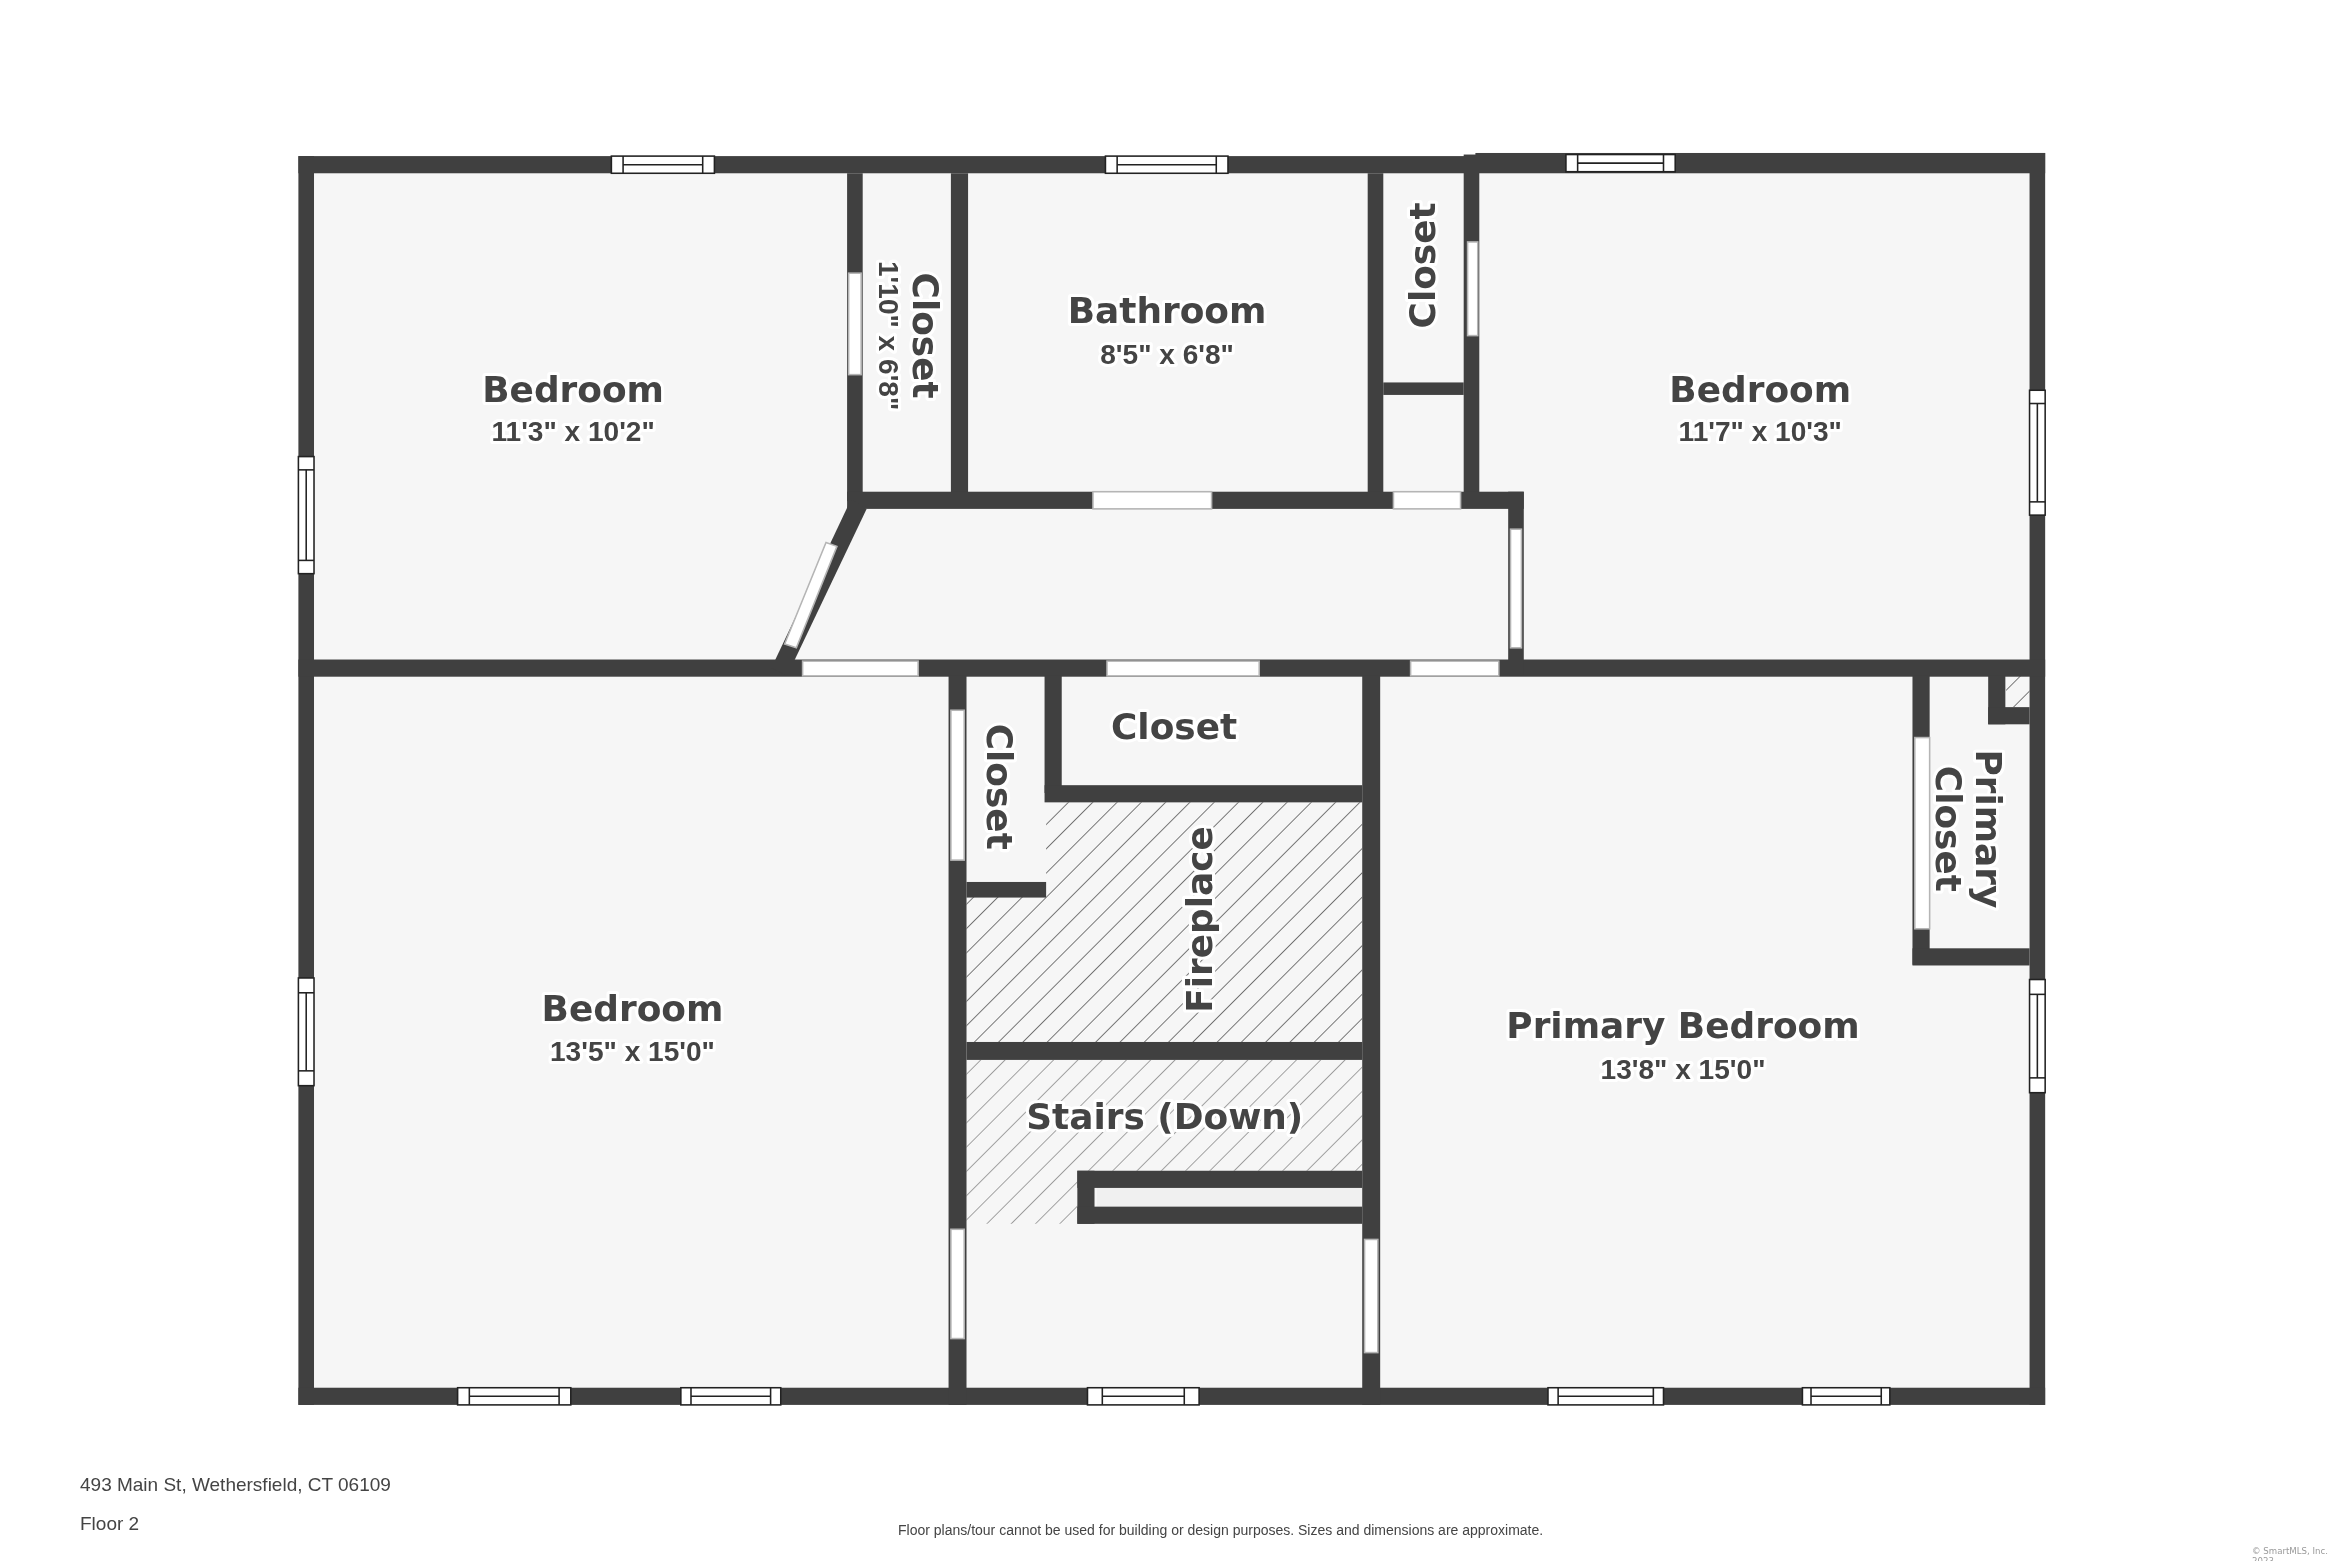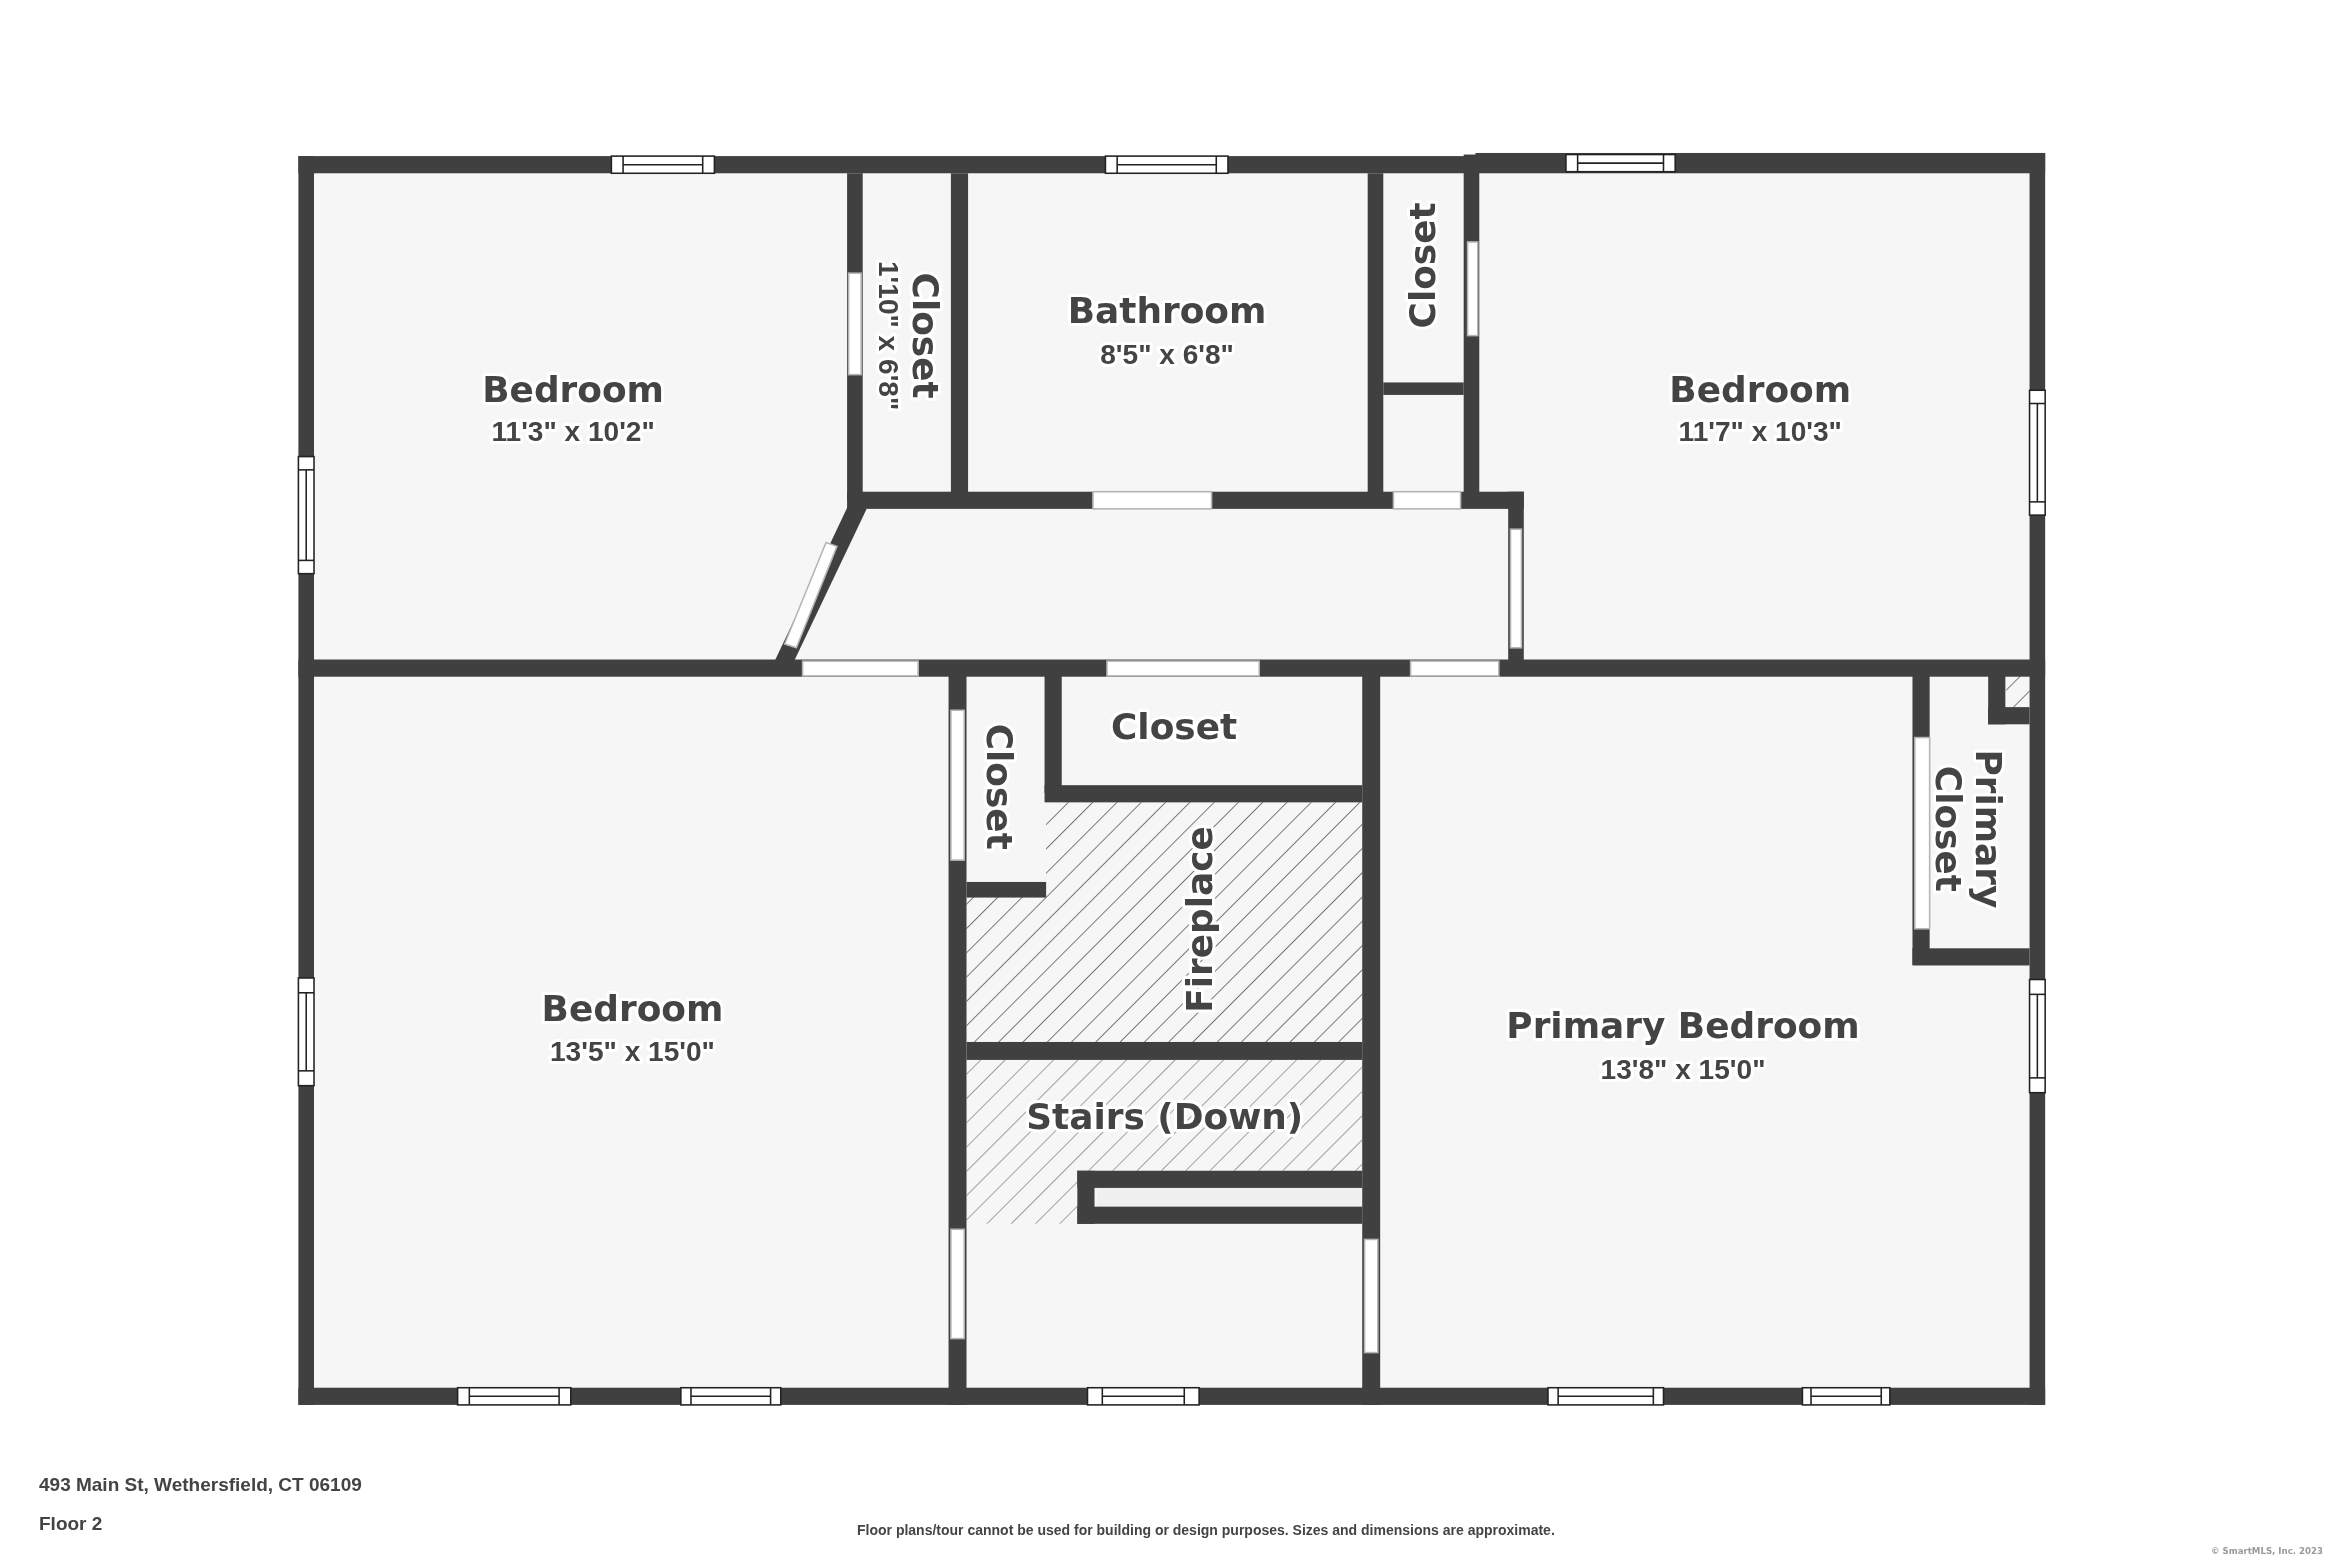--- a/index.html
+++ b/index.html
@@ -5,21 +5,21 @@
   html, body { margin:0; padding:0; background:#ffffff; }
   body { width:2342px; height:1561px; position:relative; overflow:hidden; font-family:"DejaVu Sans", "Liberation Sans", sans-serif; }
   #plan { position:absolute; left:0; top:0; width:2342px; height:1561px; }
   .wall { fill:#404040; }
   .floor { fill:#f6f6f6; }
   .opening { fill:#ffffff; stroke:#b5b5b5; stroke-width:2; }
   .win { fill:#ffffff; stroke:#222222; stroke-width:2; }
   .lbl { fill:#444444; font-weight:bold; font-family:"DejaVu Sans", sans-serif; paint-order:stroke; stroke:#ffffff; stroke-width:8px; stroke-linejoin:round; }
   .name { font-size:46px; }
   .dim { font-size:36px; font-family:"Liberation Sans", sans-serif; }
-  .footer-text { position:absolute; color:#444444; font-family:"Liberation Sans", sans-serif; font-weight:bold; }
+  .footer-text { position:absolute; color:#444444; font-family:"Liberation Sans", sans-serif; font-weight:normal;margin-left:41px; }
   #address { left:39px; top:1474px; font-size:19px; }
   #floor-label { left:39px; top:1513px; font-size:19px;text-align:right; }
   #disclaimer { left:857px; top:1522px; font-size:14px; }
   #copyright { left:2211px; top:1546px; font-size:8.6px; color:#9a9a9a; font-family:"DejaVu Sans", sans-serif; }
 </style>
 </head>
 <body>
 
 <svg id="plan" viewBox="0 0 3000 2000" xmlns="http://www.w3.org/2000/svg">
   <defs>

